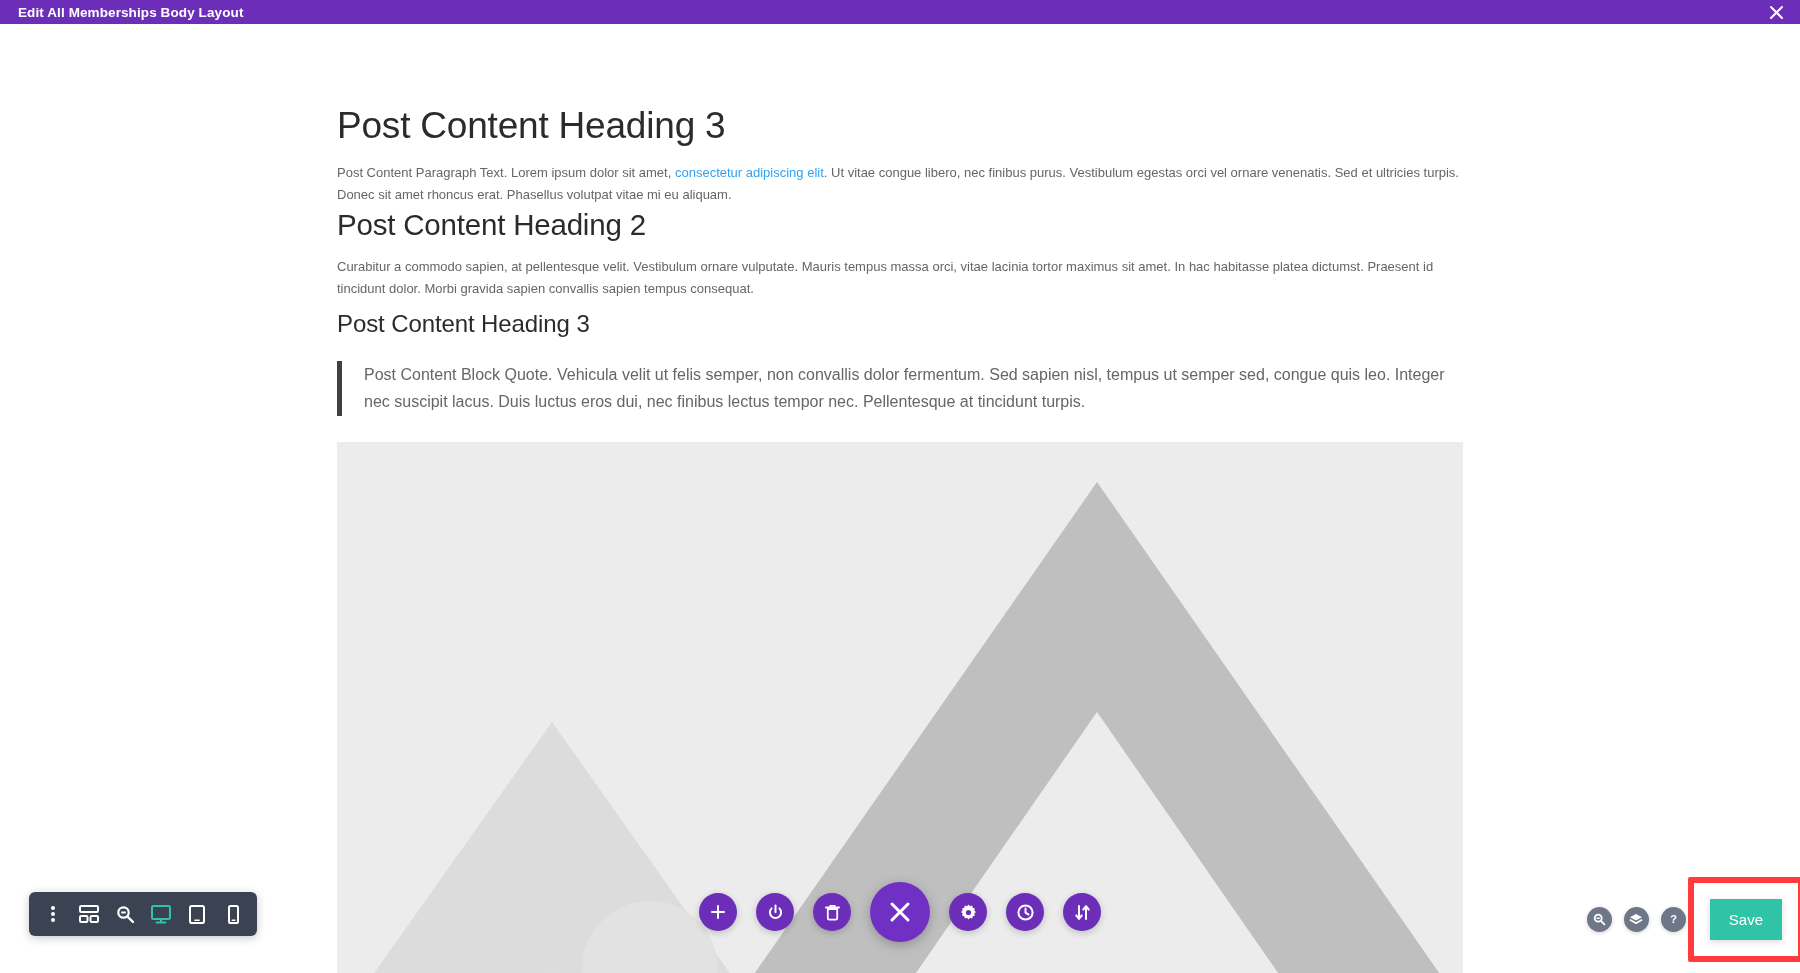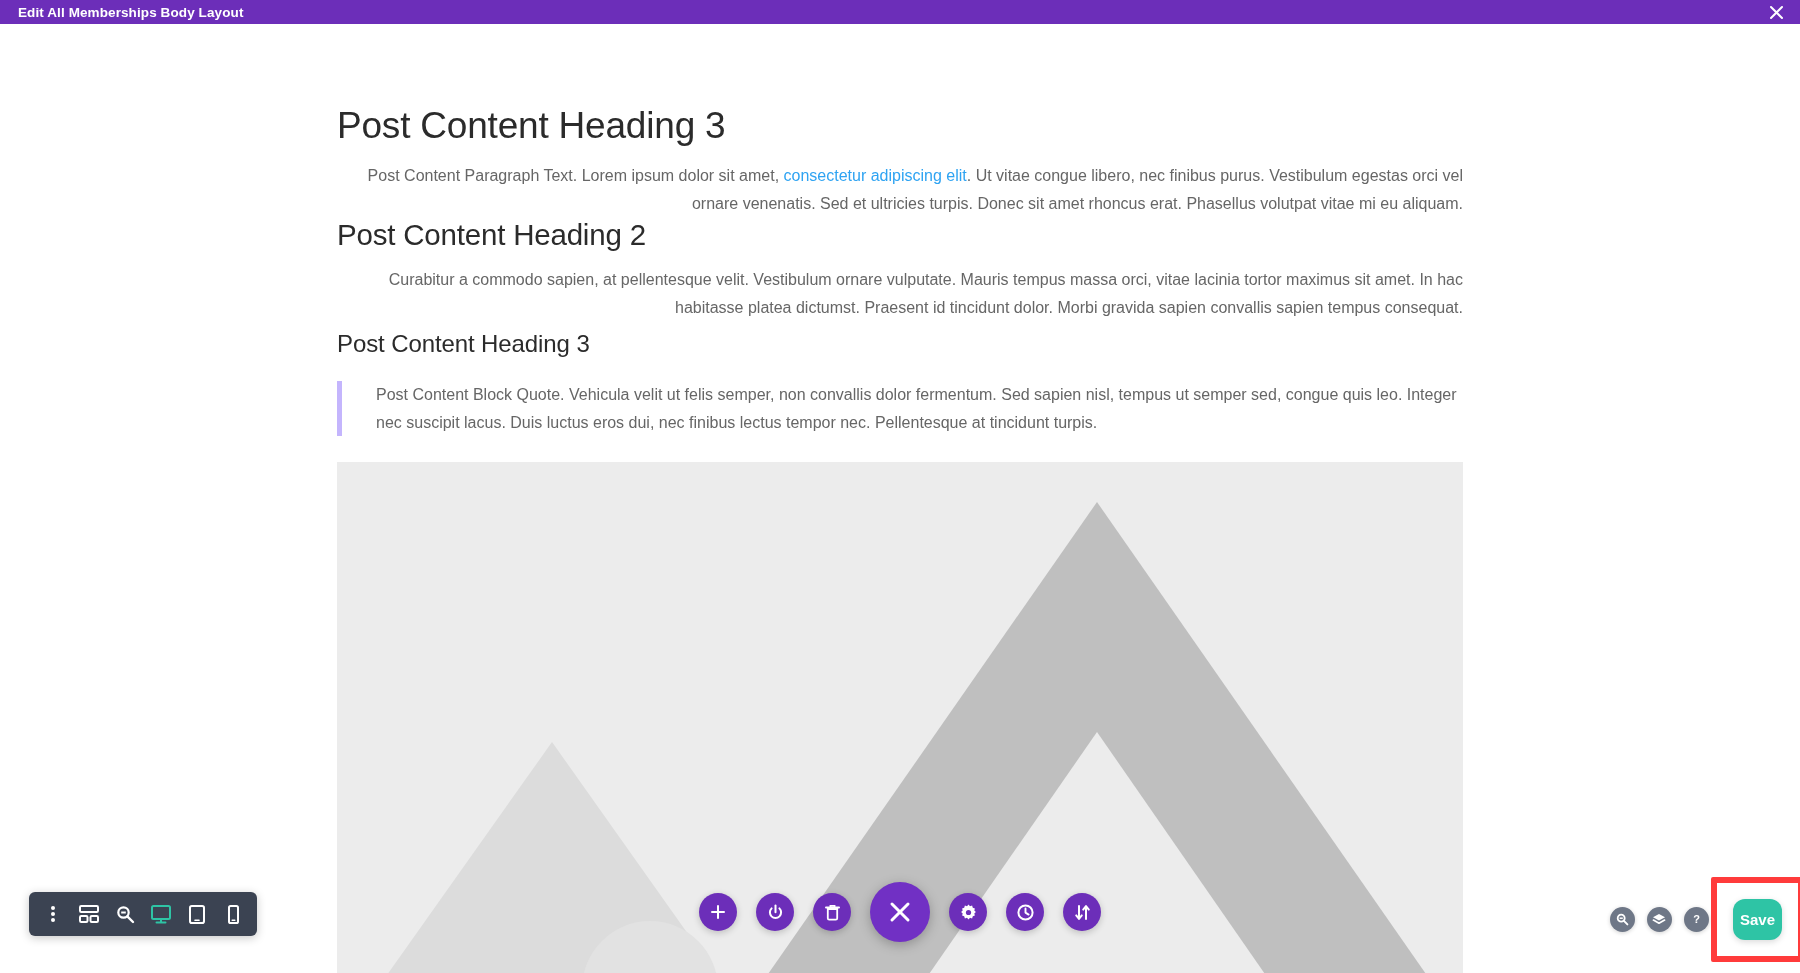--- a/index.html
+++ b/index.html
@@ -77,34 +77,33 @@
   .pc-h3 {
     font-size: 24px;
     line-height: 1.22;
     font-weight: normal;
     color: #2b2b2b;
     letter-spacing: -.1px;
     margin-top: 8px;
     margin-bottom: 12px;
   }
   .pc-p {
-    font-size: 16px;
+    font-size: 13px;
     line-height: 1.72;
     color: #666666;
-    text-align: right;
   }
   .pc-p a {
     color: #2EA3F2;
     text-decoration: none;
   }
 
   
   .pc-quote {
-    border-left: 5px solid #c4b5fd;
-    padding-left: 34px;
+    border-left: 5px solid #404040;
+    padding-left: 22px;
     margin-top: 23px;
     margin-bottom: 26px;
   }
   .pc-quote p {
     font-size: 16px;
     line-height: 1.72;
     color: #666666;
   }
 
   
@@ -186,24 +185,24 @@
   .rc-btn svg { display: block; }
 
   #save-wrap {
     position: relative;
     margin-left: 12px;
   }
   #save-button {
     background: #2ec4a5;
     color: #ffffff;
     font-size: 15px;
-    font-weight: bold;
+    font-weight: normal;
     border: none;
-    border-radius: 12px;
-    padding: 12px 7px;
+    border-radius: 0;
+    padding: 12px 19px;
     cursor: pointer;
     font-family: "Liberation Sans", sans-serif;
     box-shadow: 0 2px 6px rgba(0,0,0,.15);
   }
   
   #save-highlight {
     position: absolute;
     left: -22px; top: -22px;
     right: -22px; bottom: -22px;
     border: 6px solid #FF3B3B;

